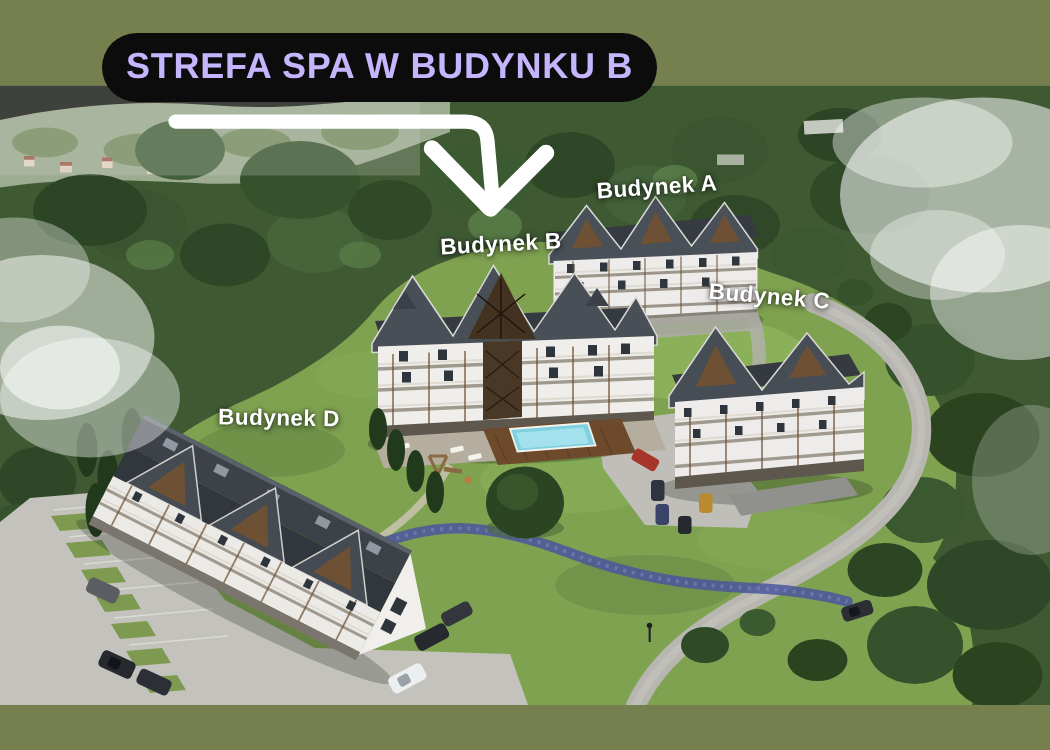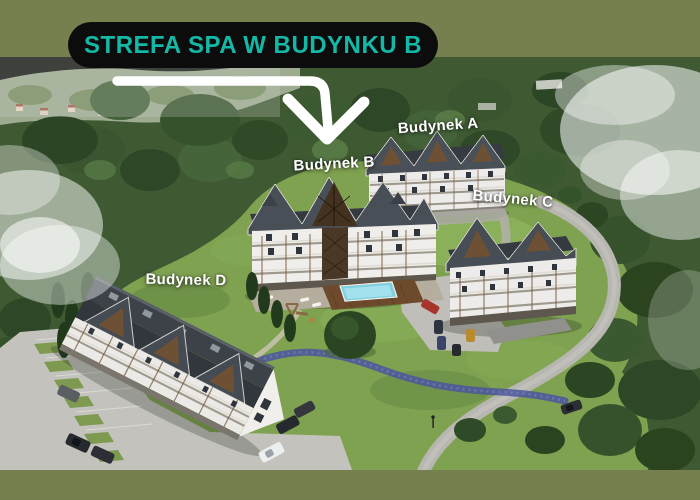--- a/index.html
+++ b/index.html
@@ -5,21 +5,21 @@
   html,body{margin:0;padding:0;background:#222;}
   .stage{
     position:relative;width:700px;height:500px;overflow:hidden;
     background:#76804f;
     font-family:"Liberation Sans","DejaVu Sans",sans-serif;
     -webkit-font-smoothing:antialiased;
   }
   .photo{position:absolute;left:0;top:0;width:700px;height:500px;}
   .badge{
     position:absolute;left:68px;top:22px;
-    background:#0c0c0c;color:#14b8a6;
+    background:#0c0c0c;color:#c4b5fd;
     font-size:24px;font-weight:bold;letter-spacing:.5px;
     padding:9px 16px;border-radius:24px;white-space:nowrap;
   }
   .bldg-label{
     position:absolute;color:#fff;font-weight:bold;font-size:15px;
     white-space:nowrap;letter-spacing:.3px;
     text-shadow:0 1px 4px rgba(0,0,0,.65),0 0 2px rgba(0,0,0,.5);
     transform-origin:center;
   }
   .label-a{left:438px;top:125px;transform:translate(-50%,-50%) rotate(-4deg);}

